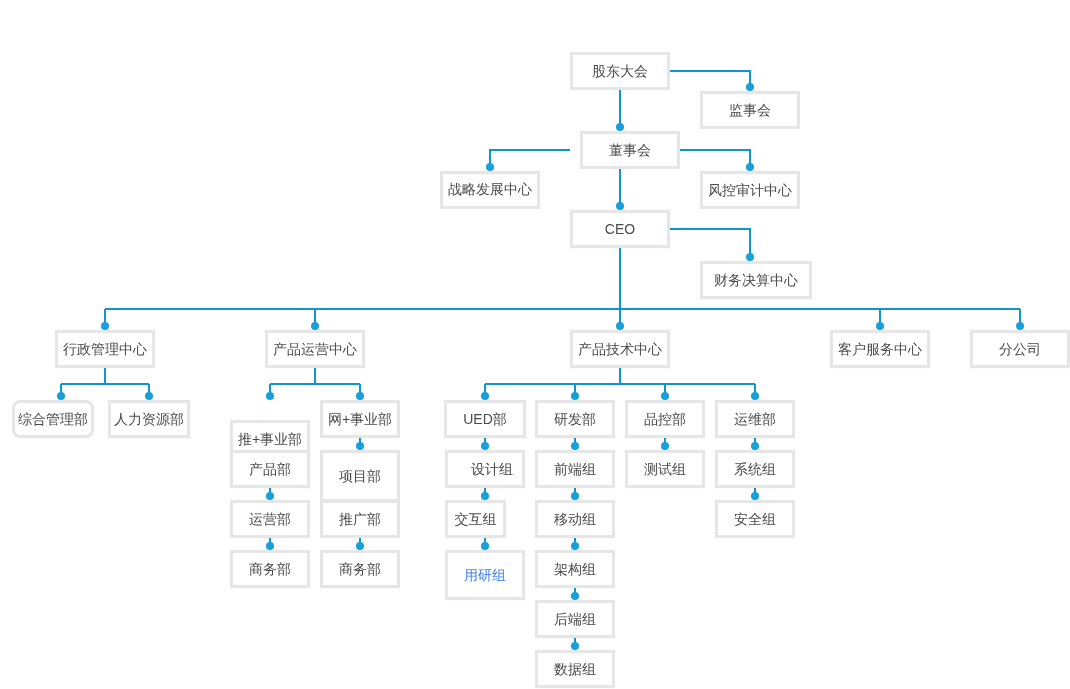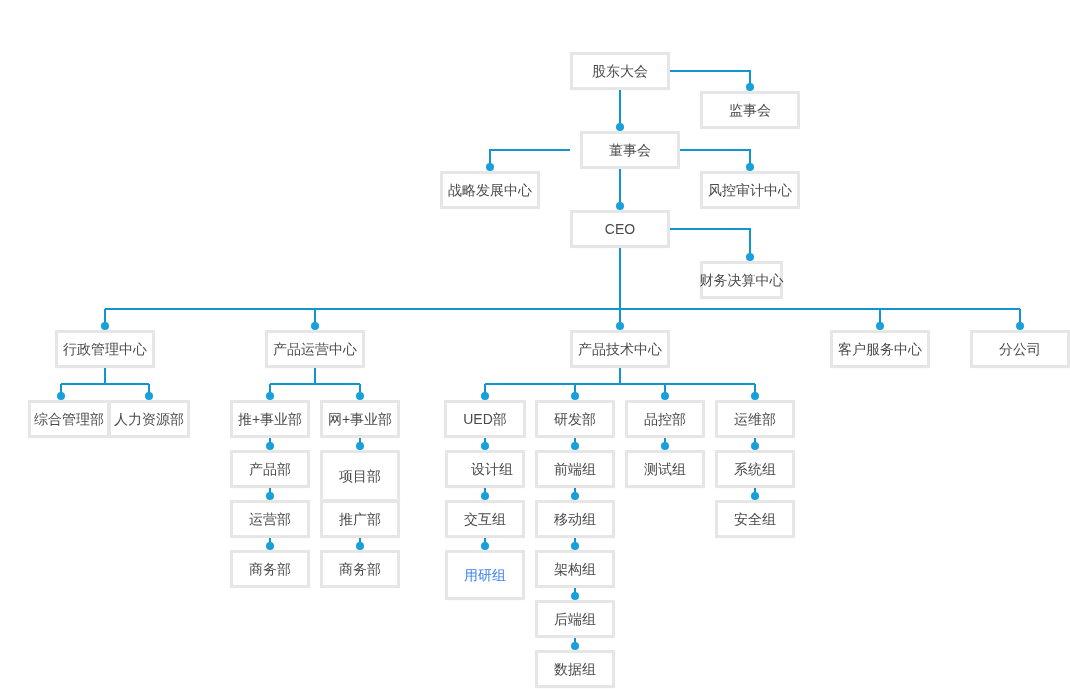--- a/index.html
+++ b/index.html
@@ -86,54 +86,54 @@
   <div id="org-nodes">
       <div class="org-node" style="left: 570px; top: 52px; width: 100px; height: 38px; border-color: rgb(230, 230, 230); background: rgb(255, 255, 255); color: rgb(74, 74, 74);">
         <span>股东大会</span>
       </div>
       <div class="org-node" style="left: 700px; top: 91px; width: 100px; height: 38px; border-color: rgb(230, 230, 230); background: rgb(255, 255, 255); color: rgb(74, 74, 74);">
         <span>监事会</span>
       </div>
       <div class="org-node" style="left: 570px; top: 131px; width: 100px; height: 38px; border-color: rgb(230, 230, 230); background: rgb(255, 255, 255); color: rgb(74, 74, 74); margin-left: 10px;">
         <span>董事会</span>
       </div>
-      <div class="org-node" style="left: 440px; top: 171px; width: 100px; height: 38px; border-color: rgb(230, 230, 230); background: rgb(255, 255, 255); color: rgb(74, 74, 74);">
+      <div class="org-node" style="left: 440px; top: 171px; width: 100px; height: 38px; border-color: rgb(230, 230, 230); background: rgb(255, 255, 255); color: rgb(74, 74, 74); font-family: Liberation Mono, monospace;">
         <span>战略发展中心</span>
       </div>
       <div class="org-node" style="left: 700px; top: 171px; width: 100px; height: 38px; border-color: rgb(230, 230, 230); background: rgb(255, 255, 255); color: rgb(74, 74, 74);">
         <span>风控审计中心</span>
       </div>
       <div class="org-node" style="left: 570px; top: 210px; width: 100px; height: 38px; border-color: rgb(230, 230, 230); background: rgb(255, 255, 255); color: rgb(74, 74, 74);">
         <span>CEO</span>
       </div>
-      <div class="org-node" style="left: 700px; top: 261px; width: 83px; height: 38px; border-color: rgb(230, 230, 230); background: rgb(255, 255, 255); color: rgb(74, 74, 74);">
+      <div class="org-node" style="left: 700px; top: 261px; width: 112px; height: 38px; border-color: rgb(230, 230, 230); background: rgb(255, 255, 255); color: rgb(74, 74, 74);">
         <span>财务决算中心</span>
       </div>
       <div class="org-node" style="left: 55px; top: 330px; width: 100px; height: 38px; border-color: rgb(230, 230, 230); background: rgb(255, 255, 255); color: rgb(74, 74, 74);">
         <span>行政管理中心</span>
       </div>
       <div class="org-node" style="left: 265px; top: 330px; width: 100px; height: 38px; border-color: rgb(230, 230, 230); background: rgb(255, 255, 255); color: rgb(74, 74, 74);">
         <span>产品运营中心</span>
       </div>
       <div class="org-node" style="left: 570px; top: 330px; width: 100px; height: 38px; border-color: rgb(230, 230, 230); background: rgb(255, 255, 255); color: rgb(74, 74, 74);">
         <span>产品技术中心</span>
       </div>
       <div class="org-node" style="left: 830px; top: 330px; width: 100px; height: 38px; border-color: rgb(230, 230, 230); background: rgb(255, 255, 255); color: rgb(74, 74, 74);">
         <span>客户服务中心</span>
       </div>
       <div class="org-node" style="left: 970px; top: 330px; width: 100px; height: 38px; border-color: rgb(230, 230, 230); background: rgb(255, 255, 255); color: rgb(74, 74, 74);">
         <span>分公司</span>
       </div>
-      <div class="org-node" style="left: 28px; top: 400px; width: 82px; height: 38px; border-color: rgb(230, 230, 230); background: rgb(255, 255, 255); color: rgb(74, 74, 74);">
+      <div class="org-node" style="left: 12px; top: 400px; width: 82px; height: 38px; border-color: rgb(230, 230, 230); background: rgb(255, 255, 255); color: rgb(74, 74, 74); border-radius: 8px;">
         <span>综合管理部</span>
       </div>
       <div class="org-node" style="left: 108px; top: 400px; width: 82px; height: 38px; border-color: rgb(230, 230, 230); background: rgb(255, 255, 255); color: rgb(74, 74, 74);">
         <span>人力资源部</span>
       </div>
-      <div class="org-node" style="left: 230px; top: 400px; width: 80px; height: 38px; border-color: rgb(230, 230, 230); background: rgb(255, 255, 255); color: rgb(74, 74, 74); text-align: center;">
+      <div class="org-node" style="left: 230px; top: 420px; width: 80px; height: 38px; border-color: rgb(230, 230, 230); background: rgb(255, 255, 255); color: rgb(74, 74, 74); text-align: center;">
         <span>推+事业部</span>
       </div>
       <div class="org-node" style="left: 320px; top: 400px; width: 80px; height: 38px; border-color: rgb(230, 230, 230); background: rgb(255, 255, 255); color: rgb(74, 74, 74);">
         <span>网+事业部</span>
       </div>
       <div class="org-node" style="left: 230px; top: 450px; width: 80px; height: 38px; border-color: rgb(230, 230, 230); background: rgb(255, 255, 255); color: rgb(74, 74, 74);">
         <span>产品部</span>
       </div>
       <div class="org-node" style="left: 320px; top: 450px; width: 80px; height: 52px; border-color: rgb(230, 230, 230); background: rgb(255, 255, 255); color: rgb(74, 74, 74);">
         <span>项目部</span>
@@ -167,21 +167,21 @@
       </div>
       <div class="org-node" style="left: 535px; top: 450px; width: 80px; height: 38px; border-color: rgb(230, 230, 230); background: rgb(255, 255, 255); color: rgb(74, 74, 74);">
         <span>前端组</span>
       </div>
       <div class="org-node" style="left: 625px; top: 450px; width: 80px; height: 38px; border-color: rgb(230, 230, 230); background: rgb(255, 255, 255); color: rgb(74, 74, 74);">
         <span>测试组</span>
       </div>
       <div class="org-node" style="left: 715px; top: 450px; width: 80px; height: 38px; border-color: rgb(230, 230, 230); background: rgb(255, 255, 255); color: rgb(74, 74, 74);">
         <span>系统组</span>
       </div>
-      <div class="org-node" style="left: 445px; top: 500px; width: 80px; height: 38px; border-color: rgb(230, 230, 230); background: rgb(255, 255, 255); color: rgb(74, 74, 74);">
+      <div class="org-node" style="left: 445px; top: 500px; width: 61px; height: 38px; border-color: rgb(230, 230, 230); background: rgb(255, 255, 255); color: rgb(74, 74, 74);">
         <span>交互组</span>
       </div>
       <div class="org-node" style="left: 535px; top: 500px; width: 80px; height: 38px; border-color: rgb(230, 230, 230); background: rgb(255, 255, 255); color: rgb(74, 74, 74);">
         <span>移动组</span>
       </div>
       <div class="org-node" style="left: 715px; top: 500px; width: 80px; height: 38px; border-color: rgb(230, 230, 230); background: rgb(255, 255, 255); color: rgb(74, 74, 74);">
         <span>安全组</span>
       </div>
       <div class="org-node" style="left: 445px; top: 550px; width: 80px; height: 50px; border-color: rgb(230, 230, 230); background: rgb(255, 255, 255); color: #3b82f6;">
         <span>用研组</span>

